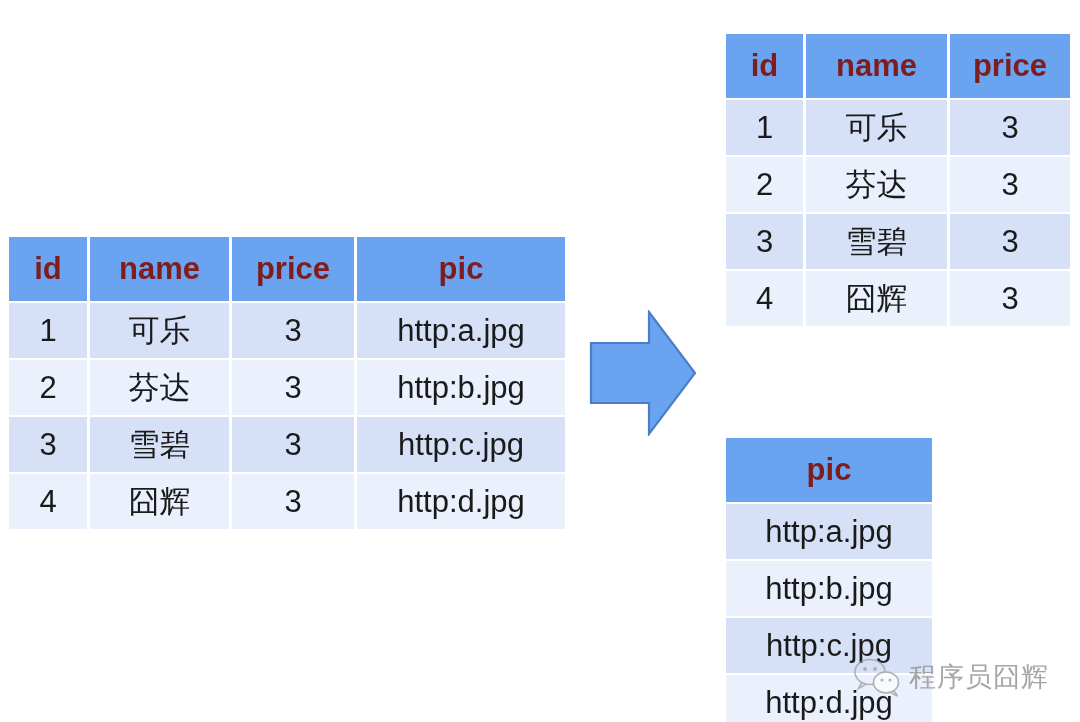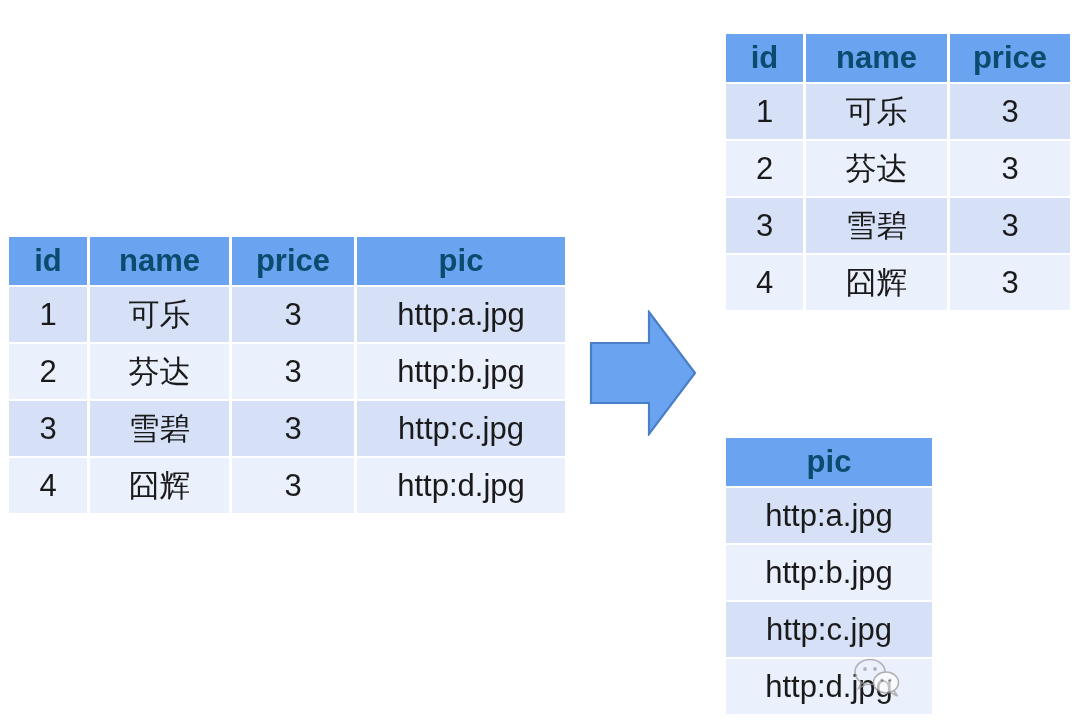--- a/index.html
+++ b/index.html
@@ -18,25 +18,25 @@
   }
 
   .tbl {
     position: absolute;
     border-collapse: separate;
     border-spacing: 3px 2px;
     table-layout: fixed;
   }
   .tbl th {
     background: #6aa3f0;
-    color: #0c4a6e;
+    color: #7f1d1d;
     font-weight: bold;
     font-size: 31px;
     text-align: center;
-    padding: 0;
+    padding: 8px;
     height: 48px;
     line-height: 48px;
     white-space: nowrap;
   }
   .tbl td {
     color: #1a1a1a;
     font-size: 31px;
     font-weight: normal;
     text-align: center;
     padding: 0;
@@ -216,13 +216,14 @@
         <path d="M42 35 L45.5 40 L39.5 37"></path>
       </g>
       <g fill="#9a9a9a">
         <circle cx="13" cy="13" r="1.9"></circle>
         <circle cx="23" cy="13" r="1.9"></circle>
         <circle cx="30" cy="24" r="1.6"></circle>
         <circle cx="38" cy="24" r="1.6"></circle>
       </g>
     </svg>
   </span>
+  <span class="wm-text">程序员囧辉</span>
 </div>
 
 </body></html>

